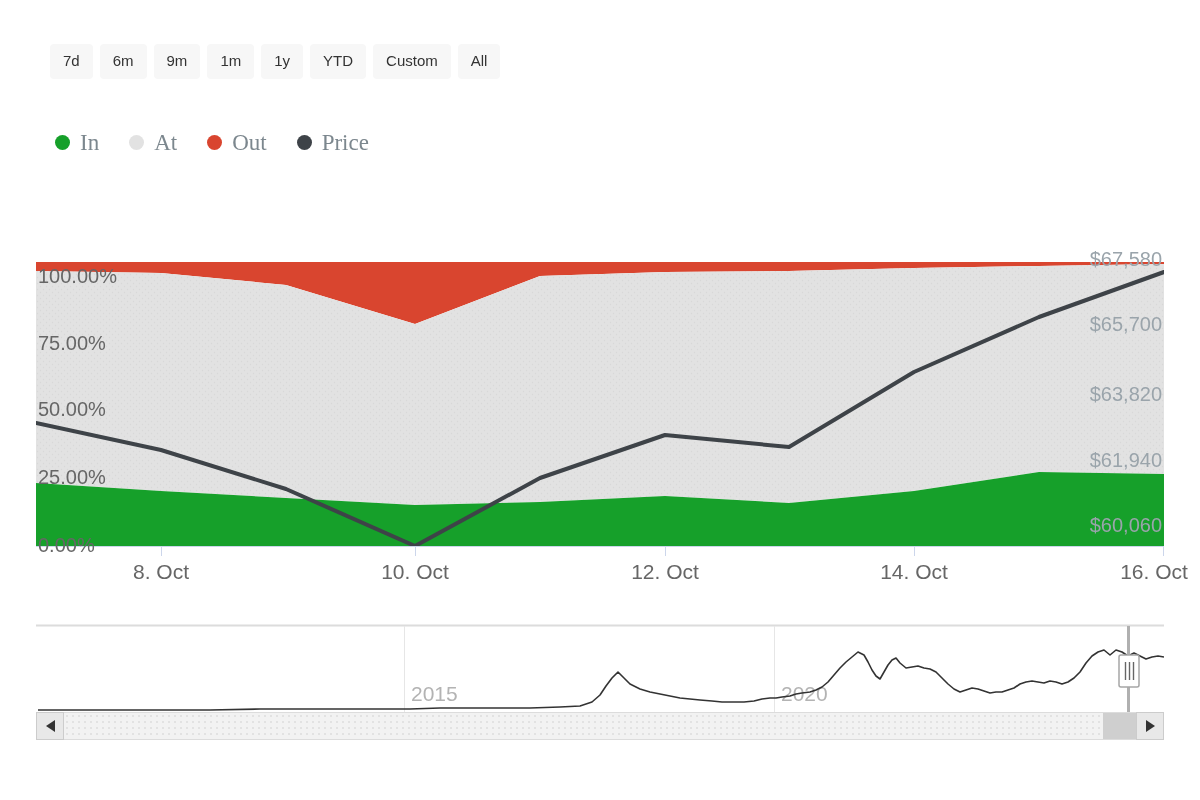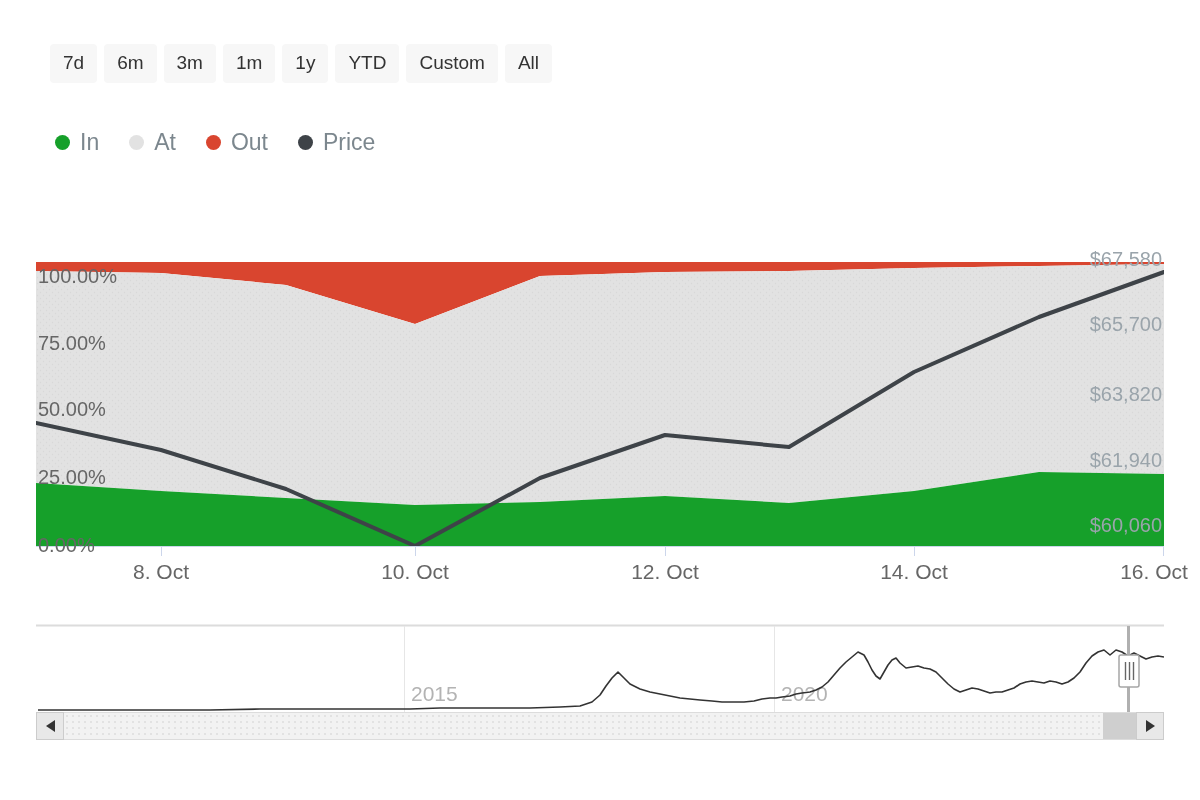--- a/index.html
+++ b/index.html
@@ -25,21 +25,21 @@
     display: flex;
     align-items: center;
     gap: 7px;
   }
   .range-btn {
     background: #f7f7f7;
     border: none;
     border-radius: 4px;
     color: #333333;
     font-family: "Liberation Sans", sans-serif;
-    font-size: 19px;
+    font-size: 15px;
     line-height: 1;
     padding: 9px 13px 11px 13px;
     cursor: pointer;
     white-space: nowrap;
   }
 
   
   .legend {
     position: absolute;
     left: 55px;
@@ -59,20 +59,21 @@
     height: 15px;
     border-radius: 50%;
     display: block;
     flex: 0 0 auto;
   }
   .legend-label {
     font-size: 23px;
     color: #7c878e;
     line-height: 1;
     white-space: nowrap;
+    font-family: Liberation Serif, serif;
   }
 
   
   .chart-area {
     position: absolute;
     left: 0;
     top: 0;
     width: 1200px;
     height: 800px;
     pointer-events: none;
@@ -149,21 +150,21 @@
   }
   .arrow-left  { border-right: 9px solid #333333; }
   .arrow-right { border-left: 9px solid #333333; }
 </style>
 </head>
 <body>
 
 <div class="range-selector">
   <button class="range-btn">7d</button>
   <button class="range-btn">6m</button>
-  <button class="range-btn">3m</button>
+  <button class="range-btn">9m</button>
   <button class="range-btn">1m</button>
   <button class="range-btn">1y</button>
   <button class="range-btn">YTD</button>
   <button class="range-btn">Custom</button>
   <button class="range-btn">All</button>
 </div>
 
 <div class="legend">
   <div class="legend-item">
     <span class="legend-dot" style="background:#16a02a"></span>

